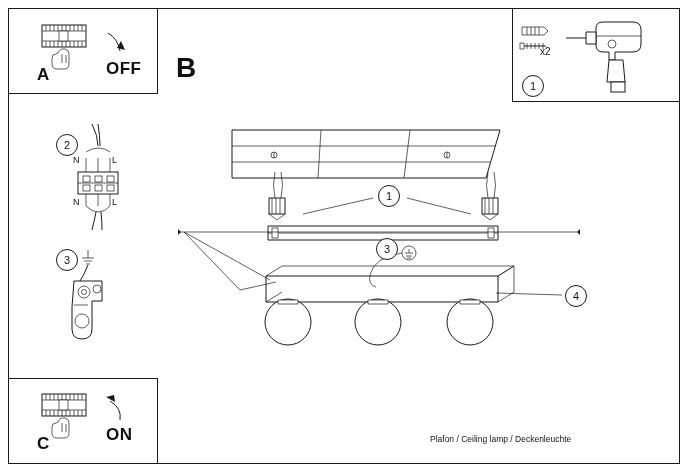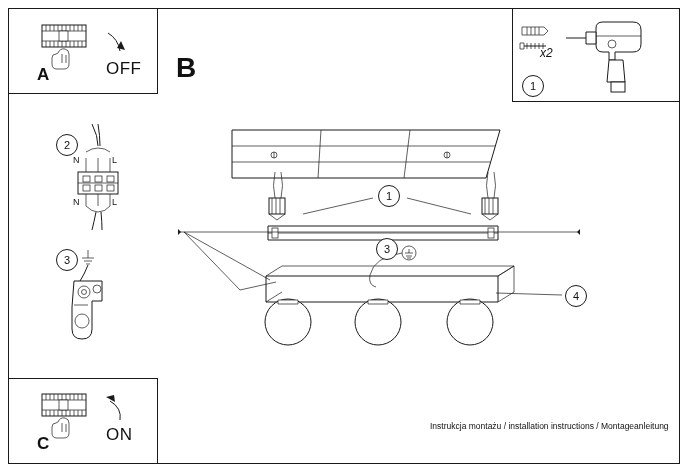--- a/index.html
+++ b/index.html
@@ -40,21 +40,21 @@
   }
   .label-big {
     position: absolute;
     font-size: 28px;
     font-weight: bold;
     color: #111;
   }
   .label-word {
     position: absolute;
     font-size: 17px;
-    font-weight: normal;
+    font-weight: bold;
     color: #111;
     letter-spacing: 0.5px;
   }
   .callout {
     position: absolute;
     width: 22px;
     height: 22px;
     border: 1px solid #1a1a1a;
     border-radius: 50%;
     box-sizing: border-box;
@@ -67,23 +67,22 @@
   }
   .footer {
     position: absolute;
     font-size: 8.5px;
     color: #111;
     line-height: 13px;
     white-space: nowrap;
   }
   .x2 {
     position: absolute;
-    font-size: 12px;
-    color: #111;
-    font-style: italic;
+    font-size: 10px;
+    color: #111;
   }
   svg {
     position: absolute;
     left: 0;
     top: 0;
     overflow: visible;
   }
   .ln { stroke: #1a1a1a; stroke-width: 1; fill: none; }
   .ln-thin { stroke: #1a1a1a; stroke-width: 0.7; fill: none; }
   .fillw { fill: #ffffff; stroke: #1a1a1a; stroke-width: 1; }
@@ -343,15 +342,15 @@
 
     <path class="ln-thin" d="M184 232 l86 48"></path>
     <path class="ln-thin" d="M240 290 l36 -8"></path>
     <path class="ln-thin" d="M184 232 l56 58"></path>
   </svg>
 
   <div class="callout" style="left:378px; top:185px;">1</div>
   <div class="callout" style="left:376px; top:238px;">3</div>
   <div class="callout" style="left:565px; top:285px;">4</div>
 
-  <div class="footer" style="left:430px; top:420px;">Instrukcja montażu / installation instructions / Montageanleitung</div>
+  <div class="footer" style="left:430px; top:433px;">Plafon / Ceiling lamp / Deckenleuchte</div>
 
 </div>
 
 </body></html>

